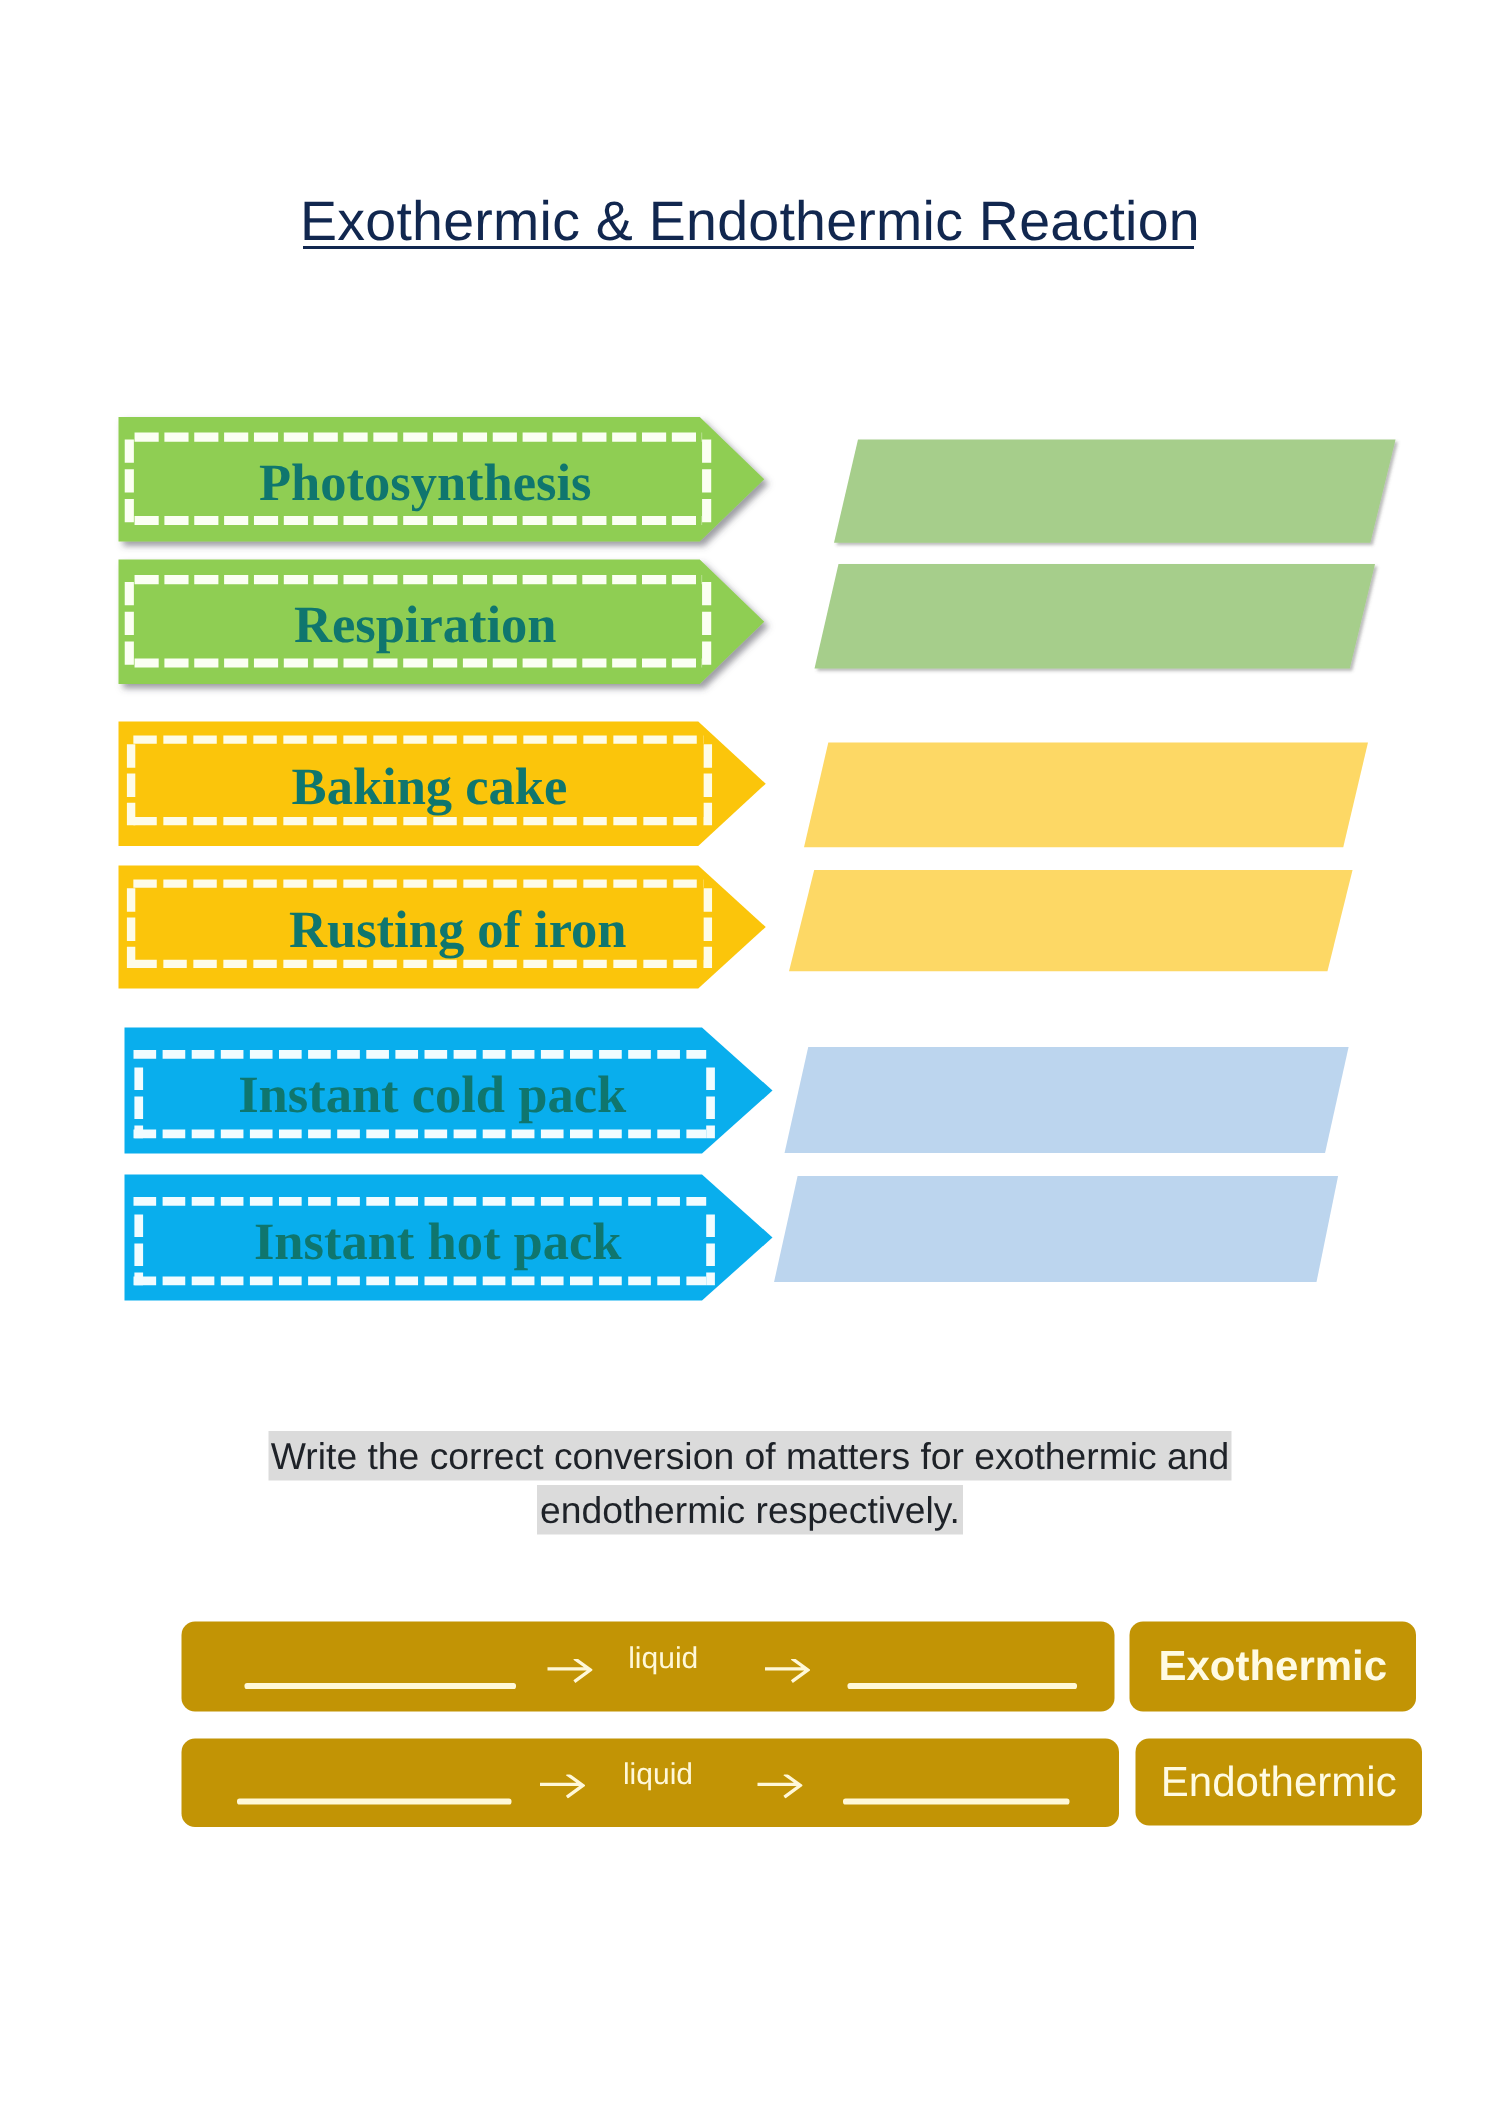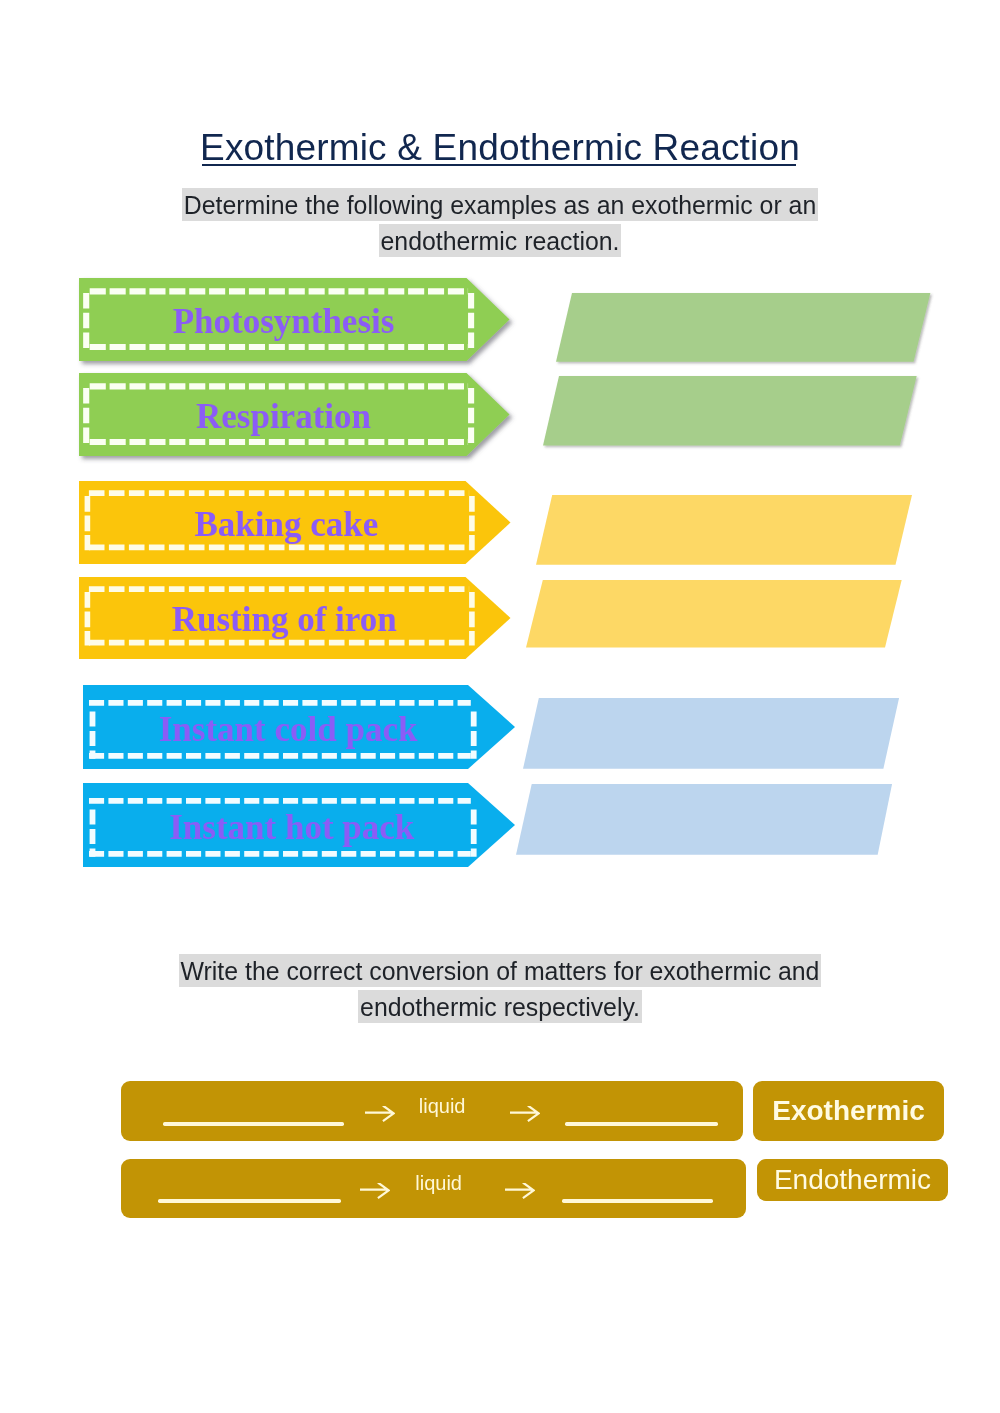--- a/index.html
+++ b/index.html
@@ -20,21 +20,21 @@
   .instr{position:absolute;width:1000px;text-align:center;font-size:24.85px;color:#1E2228;
          line-height:36px;font-family:"Liberation Sans",sans-serif;}
   .instr .hl{background:#DBDBDB;padding:4px 2px 2px;box-decoration-break:clone;-webkit-box-decoration-break:clone;}
 
   
   .arrow{position:absolute;}
   .arrow .body{position:absolute;}
   .arrow .lbl{
     position:absolute;left:0;top:0;width:100%;
     text-align:center;
-    font-family:"Liberation Serif",serif;font-weight:700;font-size:35px;color:#8b5cf6;
+    font-family:"Liberation Serif",serif;font-weight:700;font-size:35px;color:#0f766e;
     box-sizing:border-box;white-space:nowrap;line-height:1;
   }
 
   
   .para{position:absolute;}
 
   
   .goldrow{position:absolute;border-radius:9px;background:#C29405;}
   .goldfill{position:absolute;}
   .goldlbl{position:absolute;display:flex;align-items:center;justify-content:center;
@@ -46,24 +46,20 @@
   .goldfill .arw svg{display:block;}
 </style>
 </head>
 <body>
 
 <div class="page">
 
   <div id="title"><span>Exothermic &amp; Endothermic Reaction</span></div>
   <div id="title-underline"></div>
 
-  <div class="instr" id="instr1" style="top:188px">
-    <span class="hl">Determine the following examples as an exothermic or an</span><br>
-    <span class="hl">endothermic reaction.</span>
-  </div>
 
   <div class="instr" id="instr2" style="top:954px">
     <span class="hl">Write the correct conversion of matters for exothermic and</span><br>
     <span class="hl">endothermic respectively.</span>
   </div>
 
   <div id="arrows">
       <div class="arrow" style="left: 78.5px; top: 278px; width: 430.5px; height: 83px;">
         <svg class="body" style="left:-12px;top:-12px" width="454.5" height="107" viewBox="0 0 454.5 107" xmlns="http://www.w3.org/2000/svg">
           <defs>
@@ -104,21 +100,21 @@
           <polygon points="12,12 398.5,12 443.5,53.5 398.5,95 12,95" fill="#FBC50B"></polygon>
           <g stroke="#FEFCE8" stroke-width="5.6" stroke-linecap="butt" fill="none">
             <path d="M20.4 27.1 V81.2" stroke-dasharray="15.7 3.8"></path>
             <path d="M404.9 27.1 V81.2" stroke-dasharray="15.7 3.8"></path>
             <path d="M21.9 24.1 H402.09999999999997" stroke-dasharray="15.6 4.4"></path>
             <path d="M21.9 78.4 H402.09999999999997" stroke-dasharray="15.6 4.4"></path>
           </g>
         </svg>
         <div class="lbl" style="left: -8.45px; top: 25.5px; font-size: 35px;">Baking cake</div>
       </div>
-      <div class="arrow" style="left: 79px; top: 577px; width: 431.5px; height: 88px;">
+      <div class="arrow" style="left: 79px; top: 577px; width: 431.5px; height: 88px; padding-left: 42px;">
         <svg class="body" style="left:-12px;top:-12px" width="455.5" height="106" viewBox="0 0 455.5 106" xmlns="http://www.w3.org/2000/svg">
           <defs></defs>
           <polygon points="12,12 398.5,12 443.5,53 398.5,94 12,94" fill="#FBC50B"></polygon>
           <g stroke="#FEFCE8" stroke-width="5.6" stroke-linecap="butt" fill="none">
             <path d="M20.4 27.1 V80.39999999999999" stroke-dasharray="15.7 3.8"></path>
             <path d="M404.9 27.1 V80.39999999999999" stroke-dasharray="15.7 3.8"></path>
             <path d="M21.9 24.1 H402.09999999999997" stroke-dasharray="15.6 4.4"></path>
             <path d="M21.9 77.6 H402.09999999999997" stroke-dasharray="15.6 4.4"></path>
           </g>
         </svg>
@@ -212,18 +208,18 @@
           </svg>
         </span>
         <span class="mid" style="left:294.3px;top:14px">liquid</span>
         <span class="arw" style="left:384px;top:24px">
           <svg width="30" height="16" viewBox="0 0 30 16" xmlns="http://www.w3.org/2000/svg">
             <path d="M0.3 6.6 H25.8 M18.8 0.2 L28.6 7.3 L18.8 14.4" fill="none" stroke="#FFF8D8" stroke-width="2.2" stroke-linecap="square" stroke-linejoin="miter"></path>
           </svg>
         </span>
         <span class="blank" style="left:441px;top:40.4px;width:151px"></span>
       </div>
-      <div class="goldrow goldlbl" style="left: 757px; top: 1159px; width: 191px; height: 42px; background: rgb(194, 148, 5); text-align: center;">
+      <div class="goldrow goldlbl" style="left: 757px; top: 1159px; width: 191px; height: 58px; background: rgb(194, 148, 5); text-align: center;">
         <span>Endothermic</span>
       </div>
     </div>
 
 </div>
 
 </body></html>

